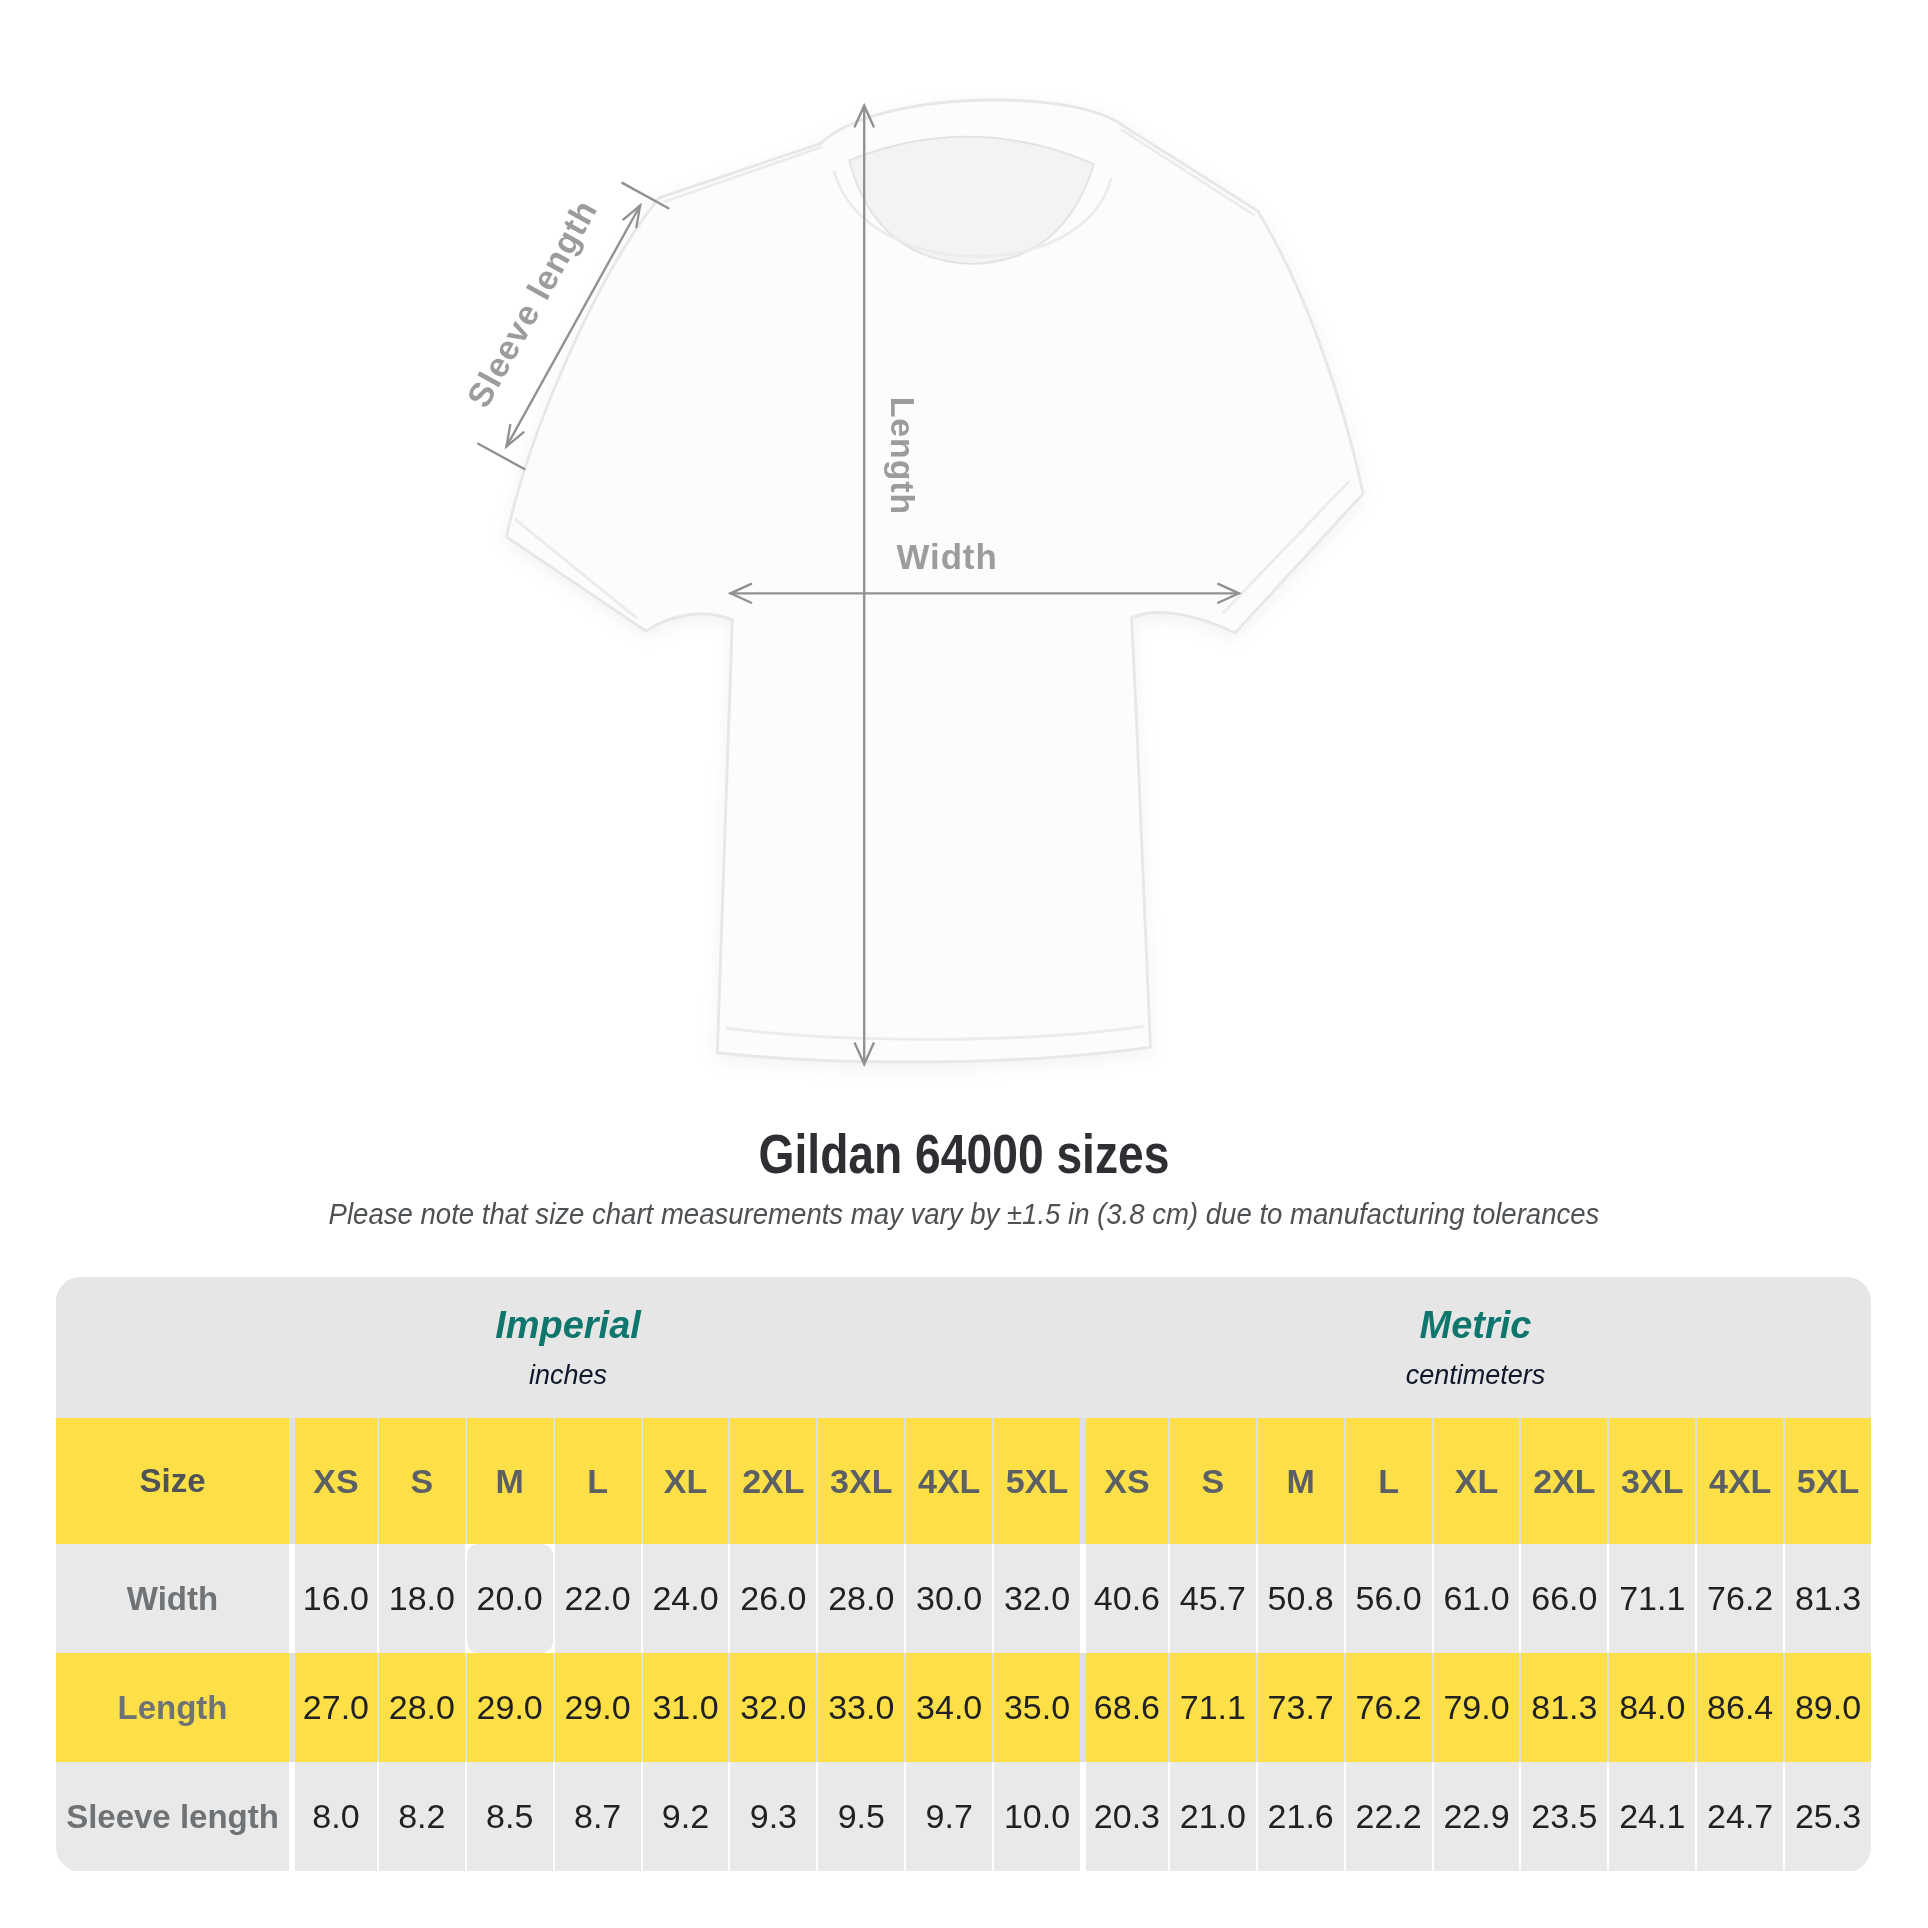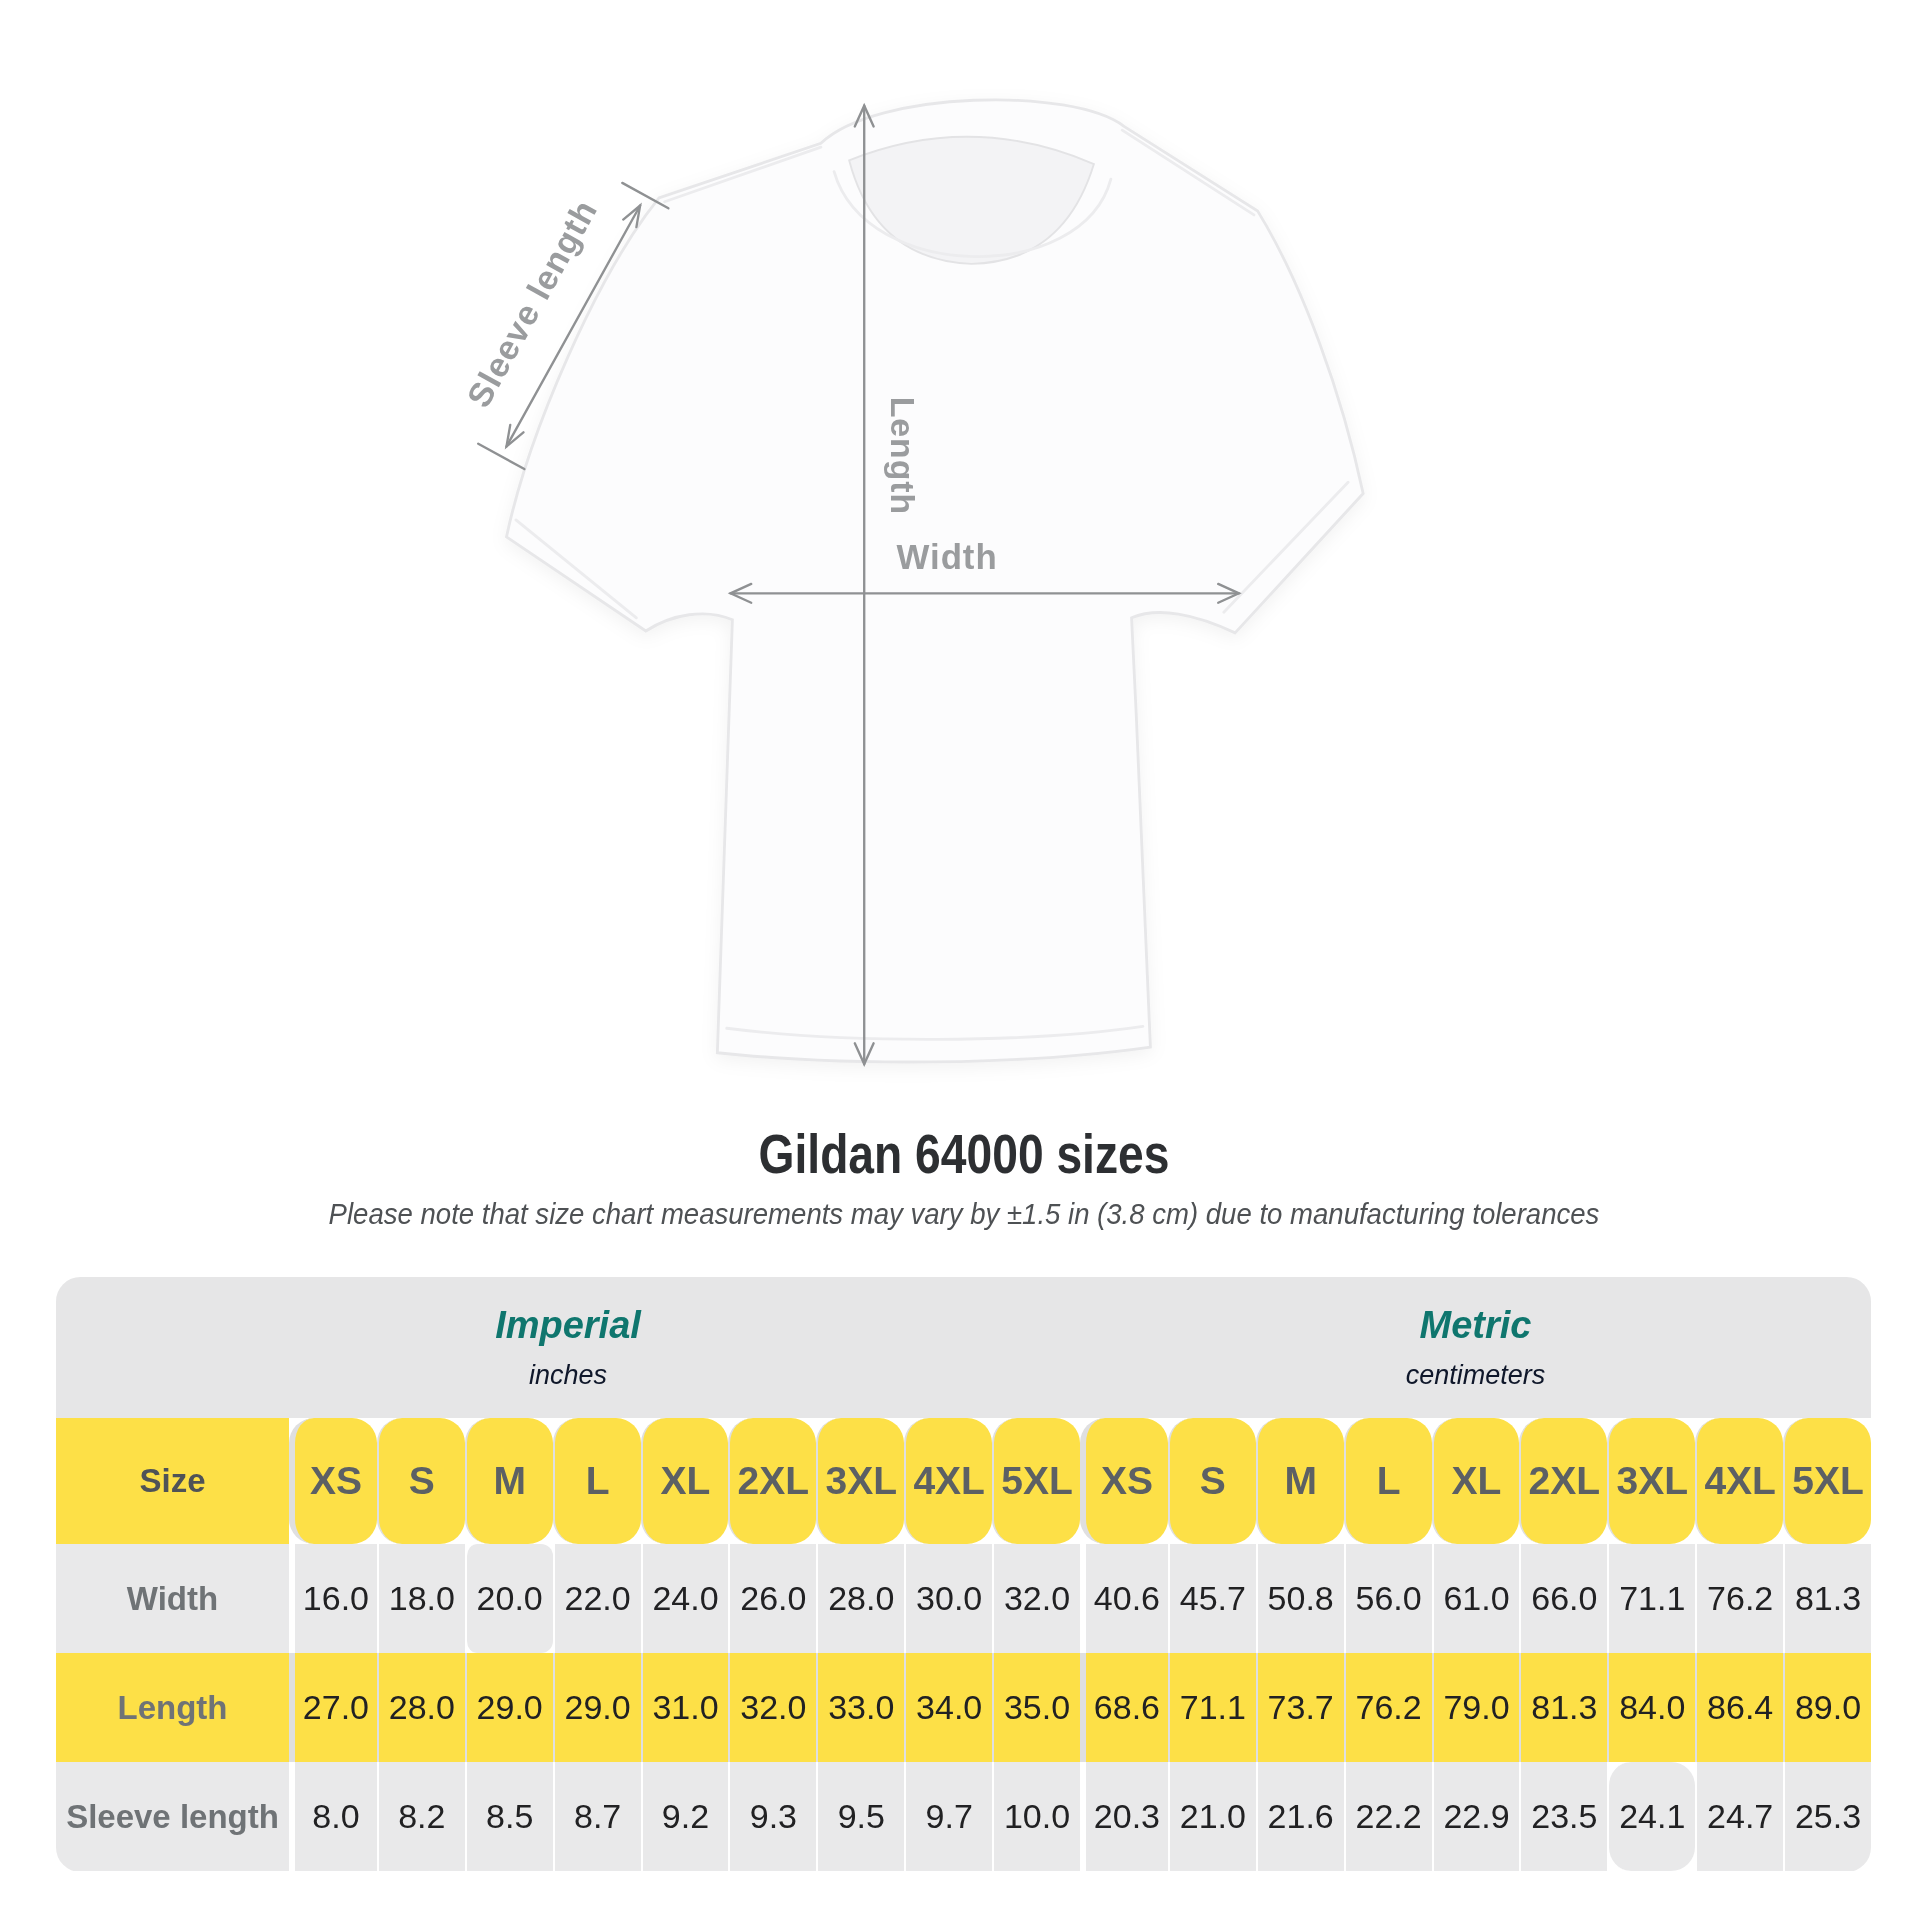--- a/index.html
+++ b/index.html
@@ -24,21 +24,21 @@
          border-radius:24.5px;overflow:hidden;background:#fff;}
   .band{grid-row:1;background:#e6e6e7;display:flex;flex-direction:column;
         align-items:center;justify-content:center;gap:12.2px;}
   .band-l{grid-column:1/11;}
   .band-r{grid-column:11/20;}
   .band-name{font-size:38px;font-weight:bold;font-style:italic;color:#0f766e;}
   .band-unit{font-size:27px;font-style:italic;color:#0f172a;}
   .cell{display:flex;align-items:center;justify-content:center;}
   .w{background:#fde047;--sep:#dfdfe0;}
   .g{background:#e9e9ea;--sep:#ffffff;}
-  .head{font-size:39px;font-weight:bold;color:#5c6064;border-left:2.8px solid var(--sep);border-radius:25px;}
+  .head{font-size:34px;font-weight:bold;color:#5c6064;border-left:2.8px solid var(--sep);}
   .val{font-size:34px;color:#212123;border-left:2.8px solid var(--sep);}
   .thick{border-left-width:6.6px;}
   .corner{font-size:33px;font-weight:bold;color:#4f5357;}
   .lab{font-size:33px;font-weight:bold;color:#6f7376;}
 </style>
 </head>
 <body>
 
 <div class="canvas">
 
@@ -169,18 +169,18 @@
       <div class="cell val g" style="grid-area: 5 / 7;">9.3</div>
       <div class="cell val g" style="grid-area: 5 / 8;">9.5</div>
       <div class="cell val g" style="grid-area: 5 / 9;">9.7</div>
       <div class="cell val g" style="grid-area: 5 / 10;">10.0</div>
       <div class="cell val g thick" style="grid-area: 5 / 11;">20.3</div>
       <div class="cell val g" style="grid-area: 5 / 12;">21.0</div>
       <div class="cell val g" style="grid-area: 5 / 13;">21.6</div>
       <div class="cell val g" style="grid-area: 5 / 14;">22.2</div>
       <div class="cell val g" style="grid-area: 5 / 15;">22.9</div>
       <div class="cell val g" style="grid-area: 5 / 16;">23.5</div>
-      <div class="cell val g" style="grid-area: 5 / 17; border-radius: 24px;">24.1</div>
+      <div class="cell val g" style="grid-area: 5 / 17;">24.1</div>
       <div class="cell val g" style="grid-area: 5 / 18;">24.7</div>
       <div class="cell val g" style="grid-area: 5 / 19;">25.3</div>
     </div>
 </div>
 
 
 </body></html>

